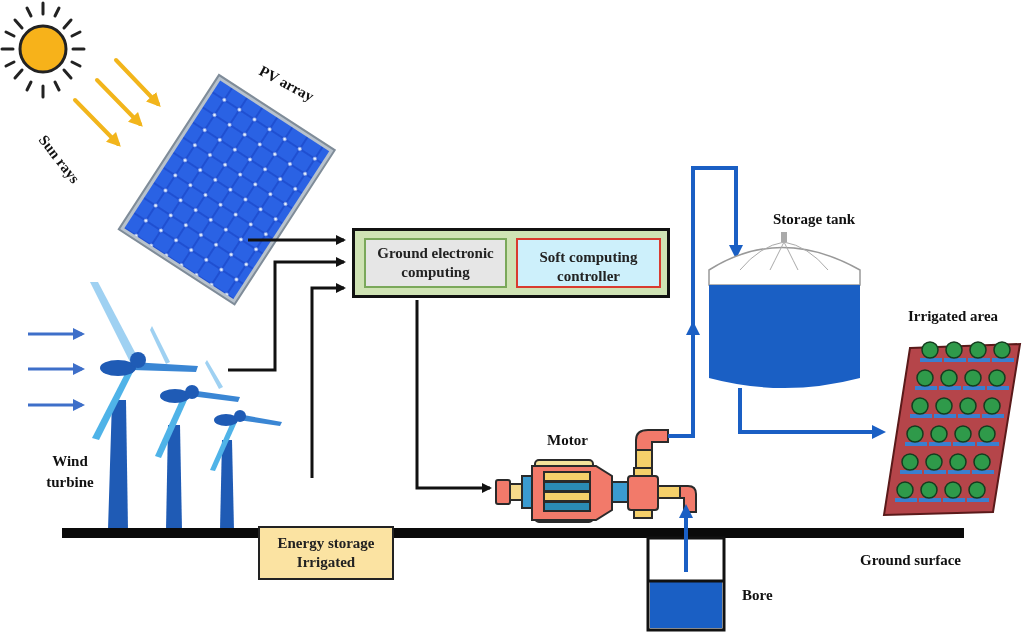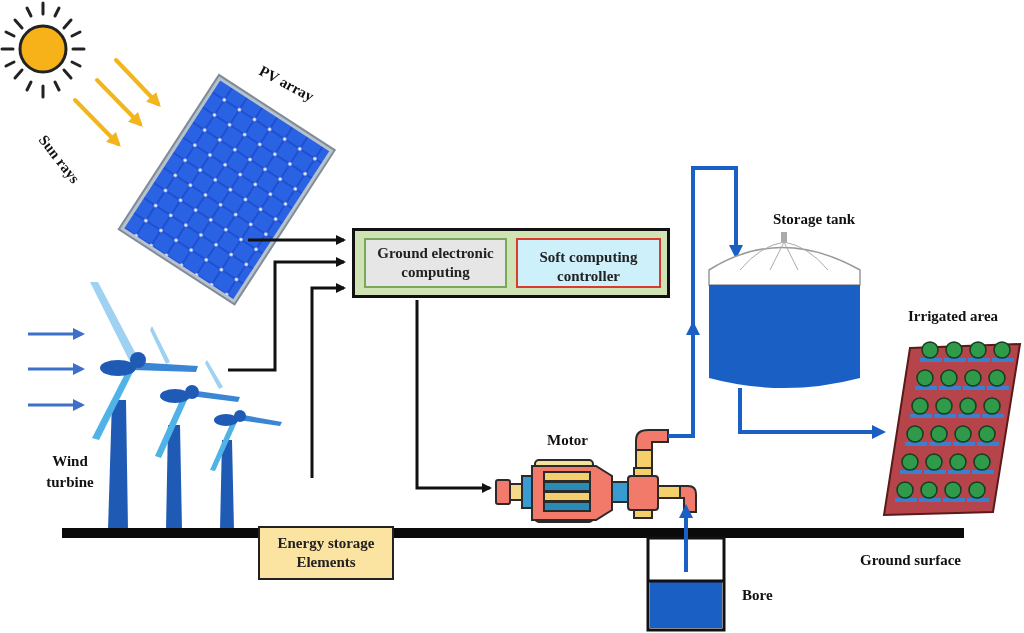--- a/index.html
+++ b/index.html
@@ -281,14 +281,14 @@
   <span>Ground electronic</span>
   <span>computing</span>
 </div>
 <div id="sc-box" class="box-text">
   <span>Soft computing</span>
   <span>controller</span>
 </div>
 
 <div id="es-box" class="box-text">
   <span>Energy storage</span>
-  <span>Elements</span>
+  <span>Irrigated</span>
 </div>
 
 </body></html>

